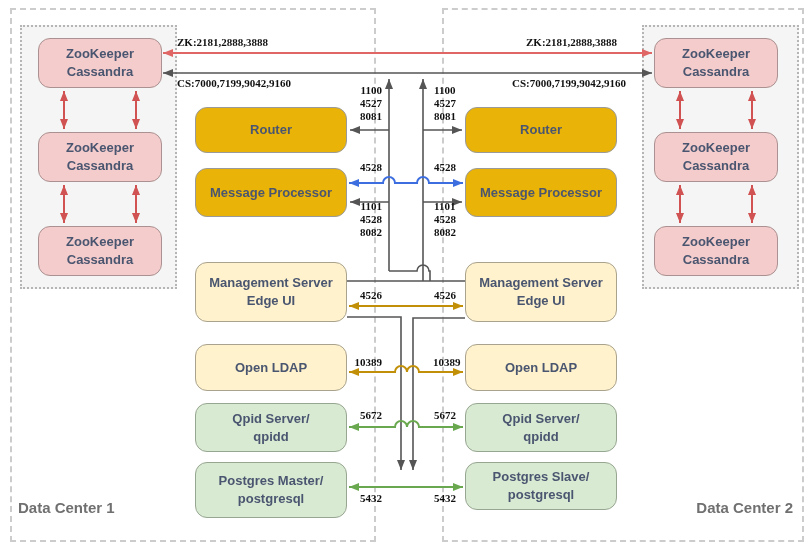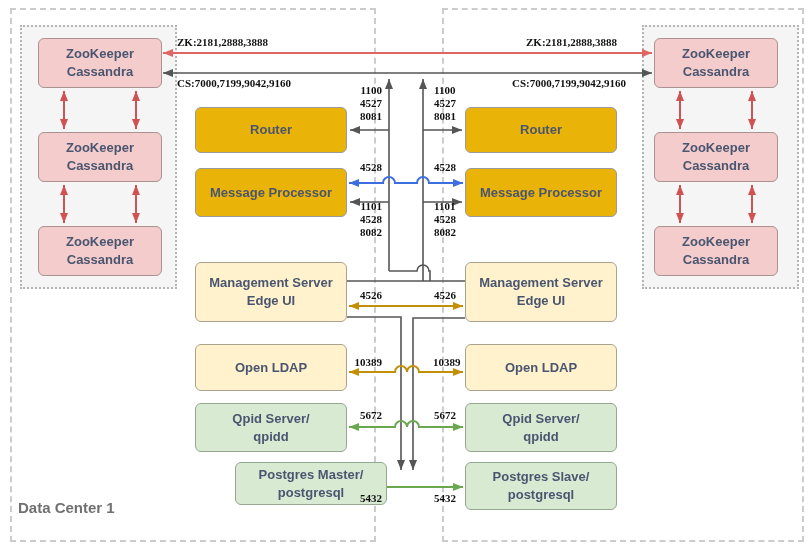--- a/index.html
+++ b/index.html
@@ -3,21 +3,21 @@
 <meta charset="utf-8">
 <style>
   html,body{margin:0;padding:0;background:#ffffff;}
   #stage{
     position:relative;width:808px;height:546px;background:#ffffff;overflow:hidden;
     font-family:"Liberation Sans",sans-serif;
   }
   .dc-rect{position:absolute;border:2px dashed #cccccc;background:transparent;}
   .cluster-rect{position:absolute;border:2px dotted #b5b5b5;background:#f5f5f5;}
   .box{
-    position:absolute;border:1px solid #9a9a9a;border-radius:6px;
+    position:absolute;border:1px solid #9a9a9a;border-radius:12px;
     display:flex;align-items:center;justify-content:center;text-align:center;
     font-weight:bold;font-size:13px;line-height:1.35;color:#4a5670;
     white-space:pre-line;box-sizing:border-box;
   }
   .box.pink{background:#f4cccc;border-color:#ab9191;}
   .box.blue{background:#eab308;}
   .box.yellow{background:#fff2cc;border-color:#a9a28d;}
   .box.green{background:#d9ead3;border-color:#97a691;}
   .port{
     position:absolute;font-family:Liberation Serif, serif;
@@ -112,21 +112,21 @@
   <div class="box pink" style="left:654px;top:226px;width:124px;height:50px;">ZooKeeper
 Cassandra</div>
 
   <div class="box blue" style="left:195px;top:107px;width:152px;height:46px;">Router</div>
   <div class="box blue" style="left:195px;top:168px;width:152px;height:49px;">Message Processor</div>
   <div class="box yellow" style="left:195px;top:262px;width:152px;height:60px;">Management Server
 Edge UI</div>
   <div class="box yellow" style="left:195px;top:344px;width:152px;height:47px;">Open LDAP</div>
   <div class="box green" style="left:195px;top:403px;width:152px;height:49px;">Qpid Server/
 qpidd</div>
-  <div class="box green" style="left:195px;top:462px;width:152px;height:43px;margin-left:40px;">Postgres Master/
+  <div class="box green" style="left:195px;top:462px;width:152px;height:56px;">Postgres Master/
 postgresql</div>
 
   <div class="box blue" style="left:465px;top:107px;width:152px;height:46px;">Router</div>
   <div class="box blue" style="left:465px;top:168px;width:152px;height:49px;">Message Processor</div>
   <div class="box yellow" style="left:465px;top:262px;width:152px;height:60px;">Management Server
 Edge UI</div>
   <div class="box yellow" style="left:465px;top:344px;width:152px;height:47px;">Open LDAP</div>
   <div class="box green" style="left:465px;top:403px;width:152px;height:49px;">Qpid Server/
 qpidd</div>
   <div class="box green" style="left:465px;top:462px;width:152px;height:48px;">Postgres Slave/
@@ -160,14 +160,15 @@
   <div class="port r" style="left:338px;top:356px;width:44px;">10389</div>
   <div class="port" style="left:433px;top:356px;">10389</div>
 
   <div class="port r" style="left:346px;top:409px;width:36px;">5672</div>
   <div class="port" style="left:434px;top:409px;">5672</div>
 
   <div class="port r" style="left:346px;top:492px;width:36px;">5432</div>
   <div class="port" style="left:434px;top:492px;">5432</div>
 
   <div class="dc-label" style="left:18px;top:499px;">Data Center 1</div>
+  <div class="dc-label" style="left:640px;top:499px;width:153px;text-align:right;">Data Center 2</div>
 
 </div>
 
 </body></html>

